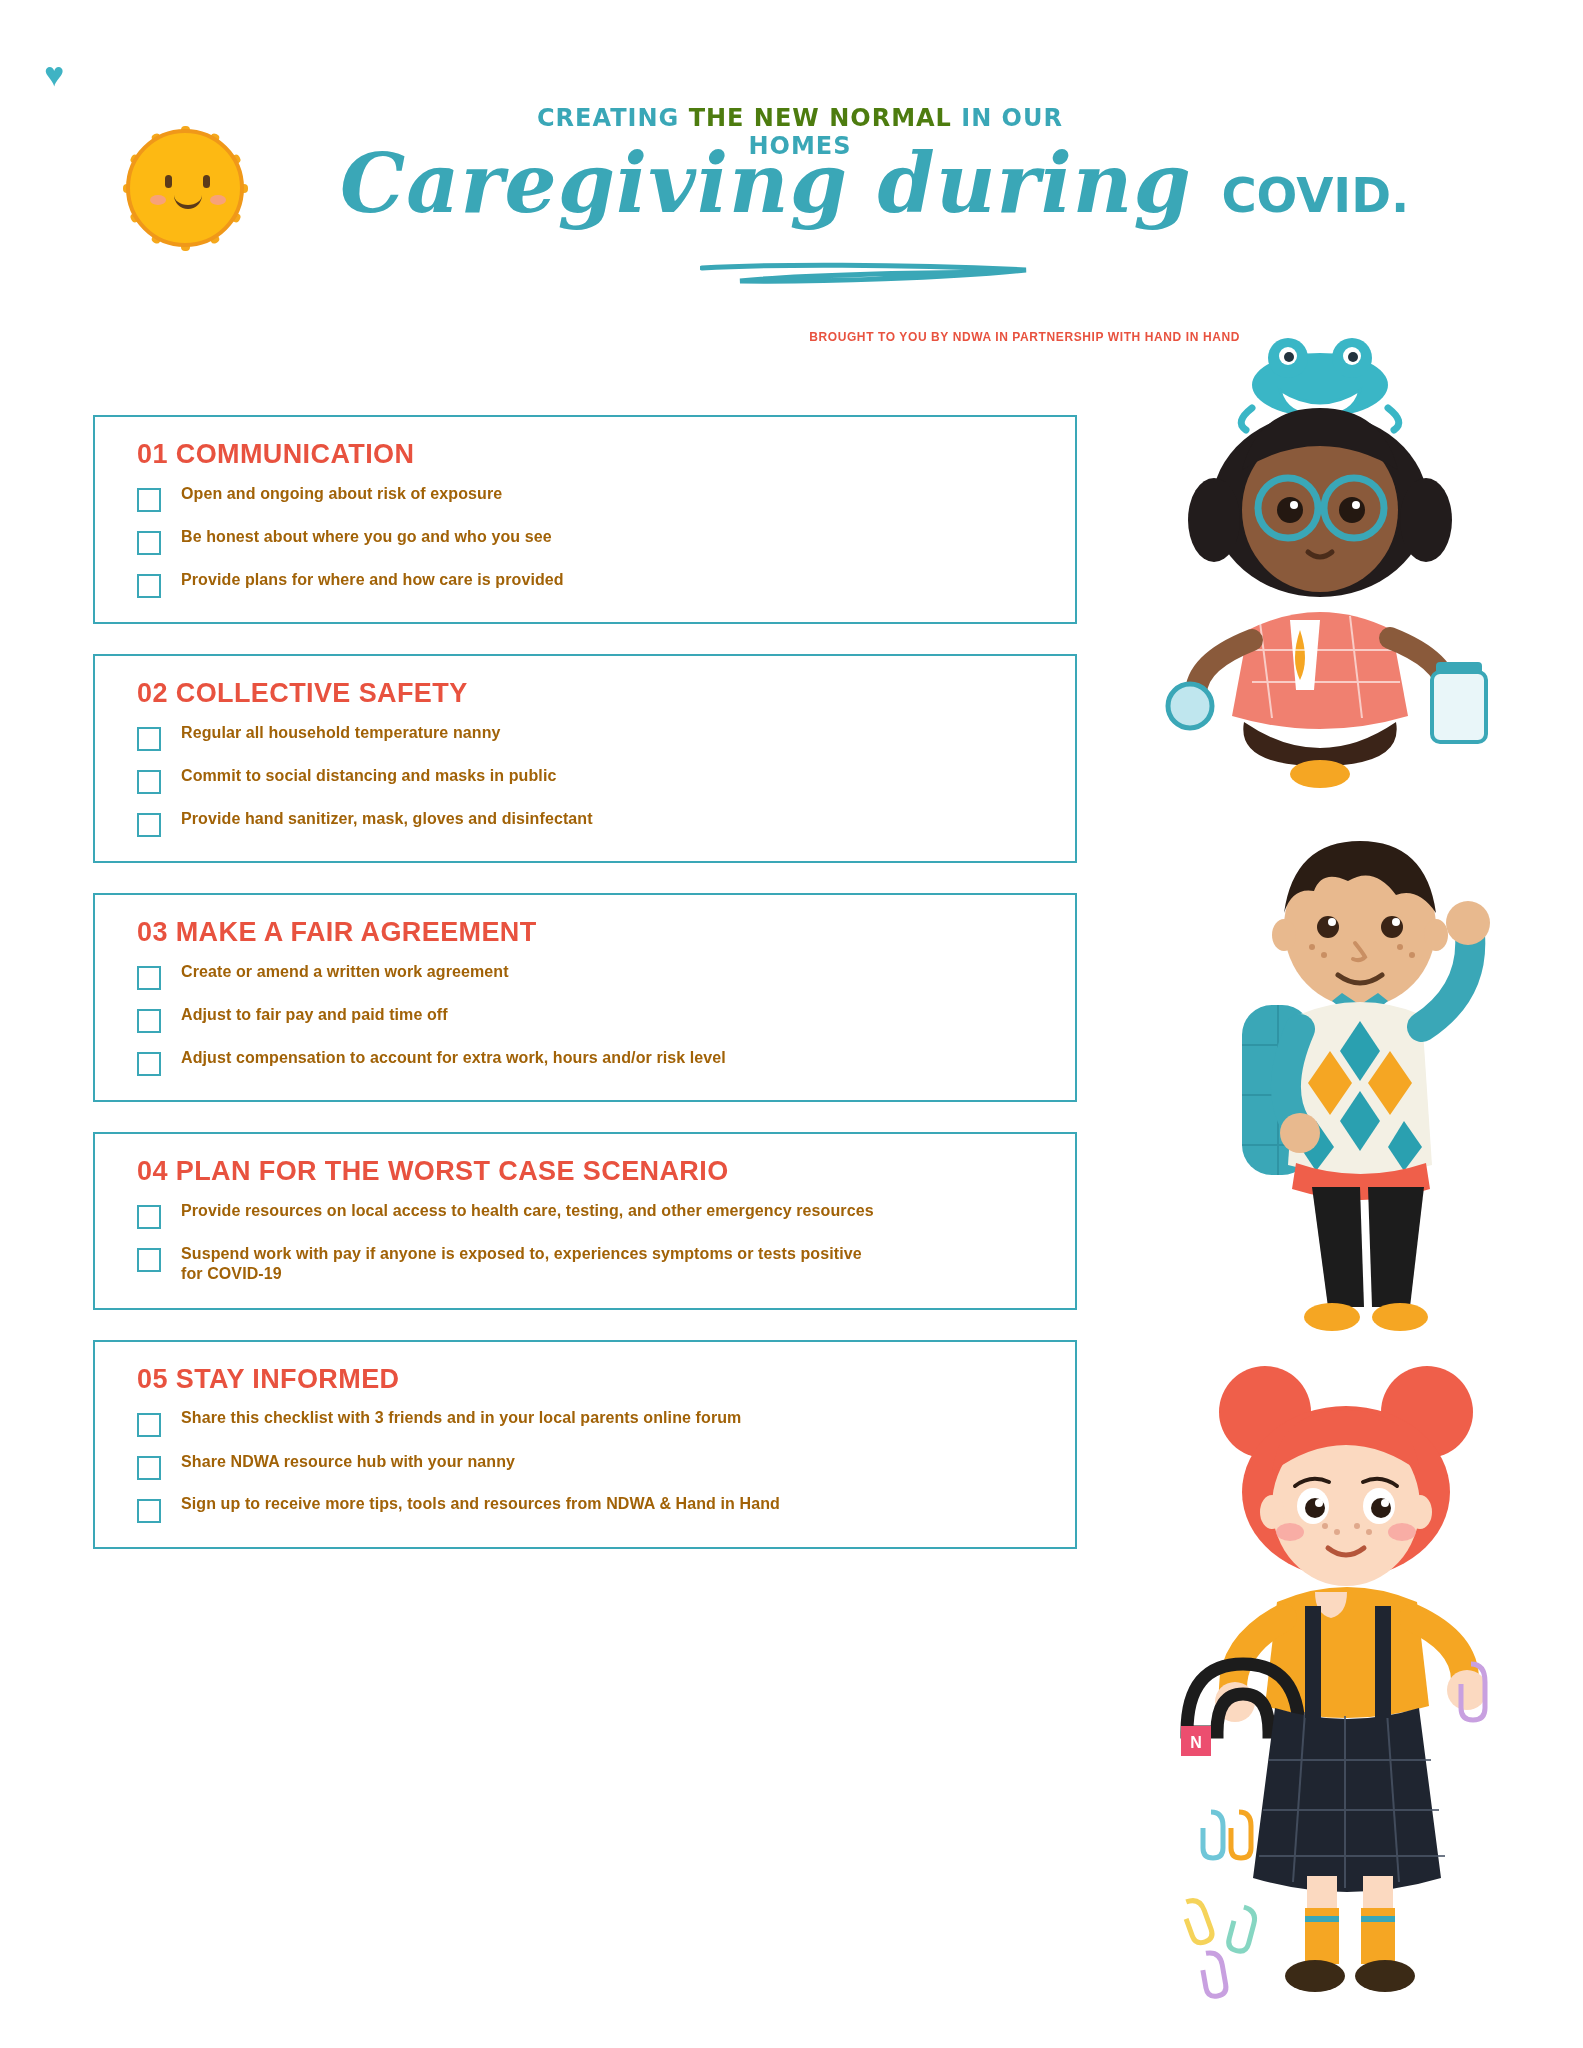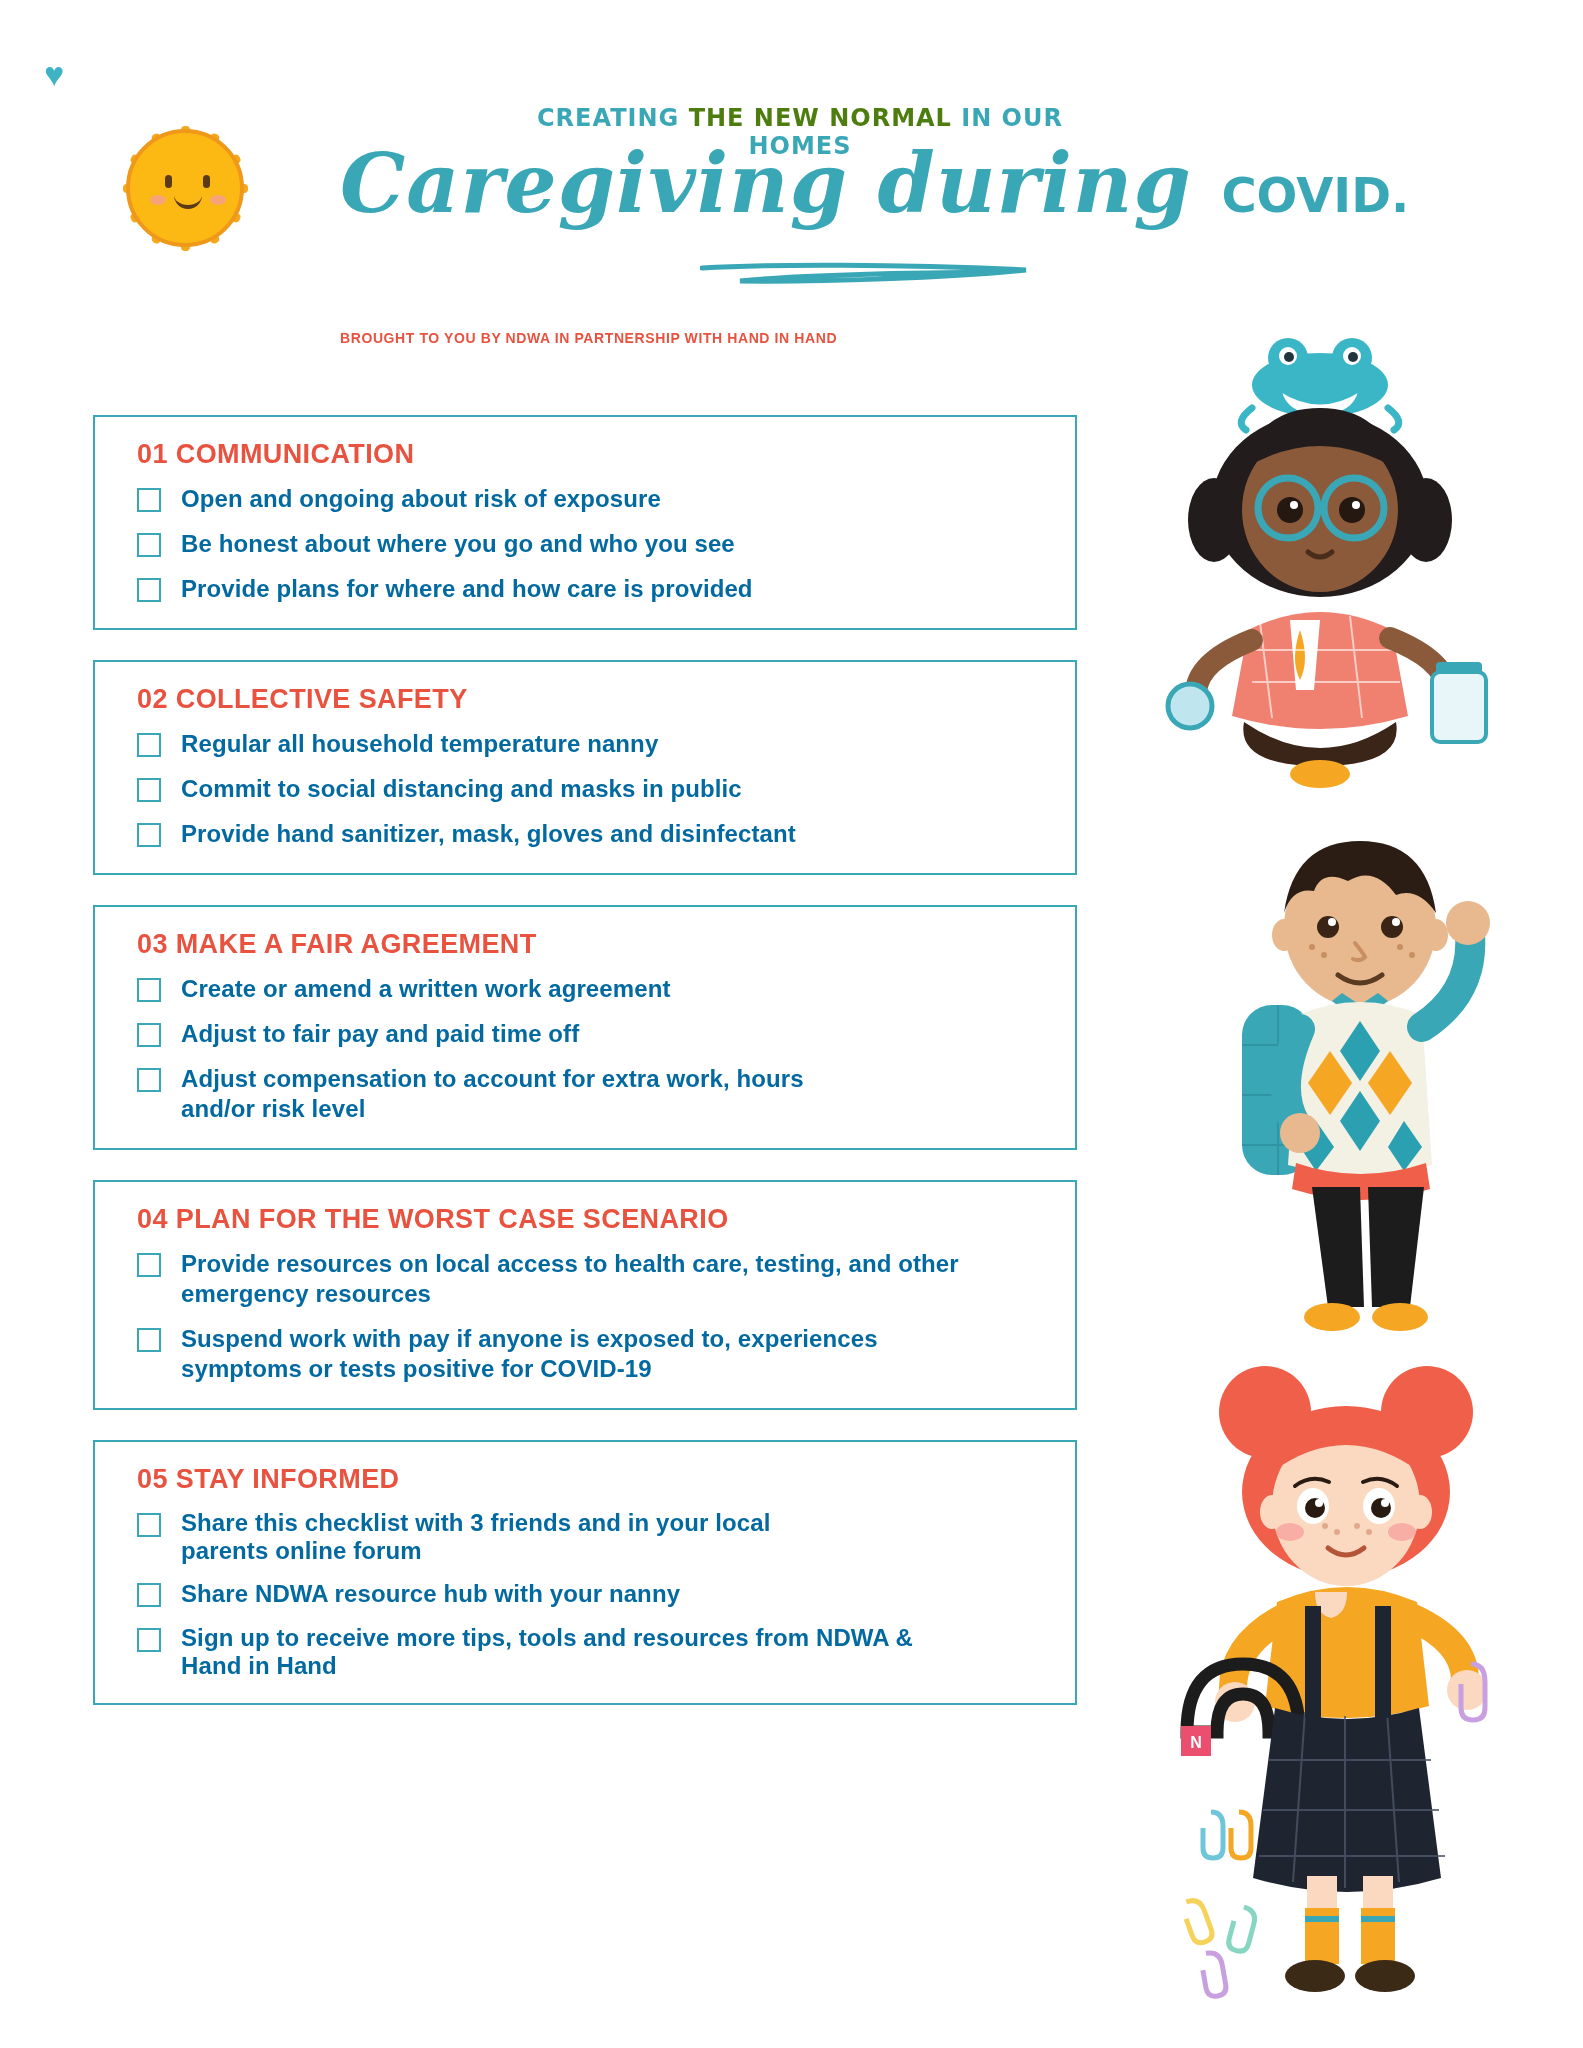--- a/index.html
+++ b/index.html
@@ -113,23 +113,23 @@
   }
   .swoosh {
     position: absolute;
     left: 700px; top: 262px;
     width: 330px; height: 22px;
   }
   .brought {
     position: absolute;
     left: 340px; top: 330px;
     width: 900px;
-    text-align: left;
+    text-align: right;
     color: #e8523f;
-    font-size: 14px;
+    font-size: 12px;
     font-weight: bold;
     letter-spacing: .6px;
   }
 
   
   .sections {
     position: absolute;
     left: 93px; top: 415px;
     width: 984px;
   }
@@ -152,22 +152,22 @@
   }
   .item:last-child { margin-bottom: 2px; }
   .cbox {
     flex: 0 0 auto;
     width: 24px; height: 24px;
     border: 2px solid #3aa7b7;
     margin: 4px 20px 0 10px;
     background: #fff;
   }
   .item-text {
-    color: #0369a1;
-    font-size: 24px;
+    color: #a16207;
+    font-size: 16px;
     font-weight: bold;
     line-height: 1.25;
     letter-spacing: .1px;
   }
 
   
   .art { position: absolute; }
   .art-girl1 { left: 1140px; top: 330px; width: 360px; height: 460px; }
   .art-boy   { left: 1200px; top: 815px; width: 320px; height: 540px; }
   .art-girl2 { left: 1165px; top: 1360px; width: 360px; height: 660px; }

